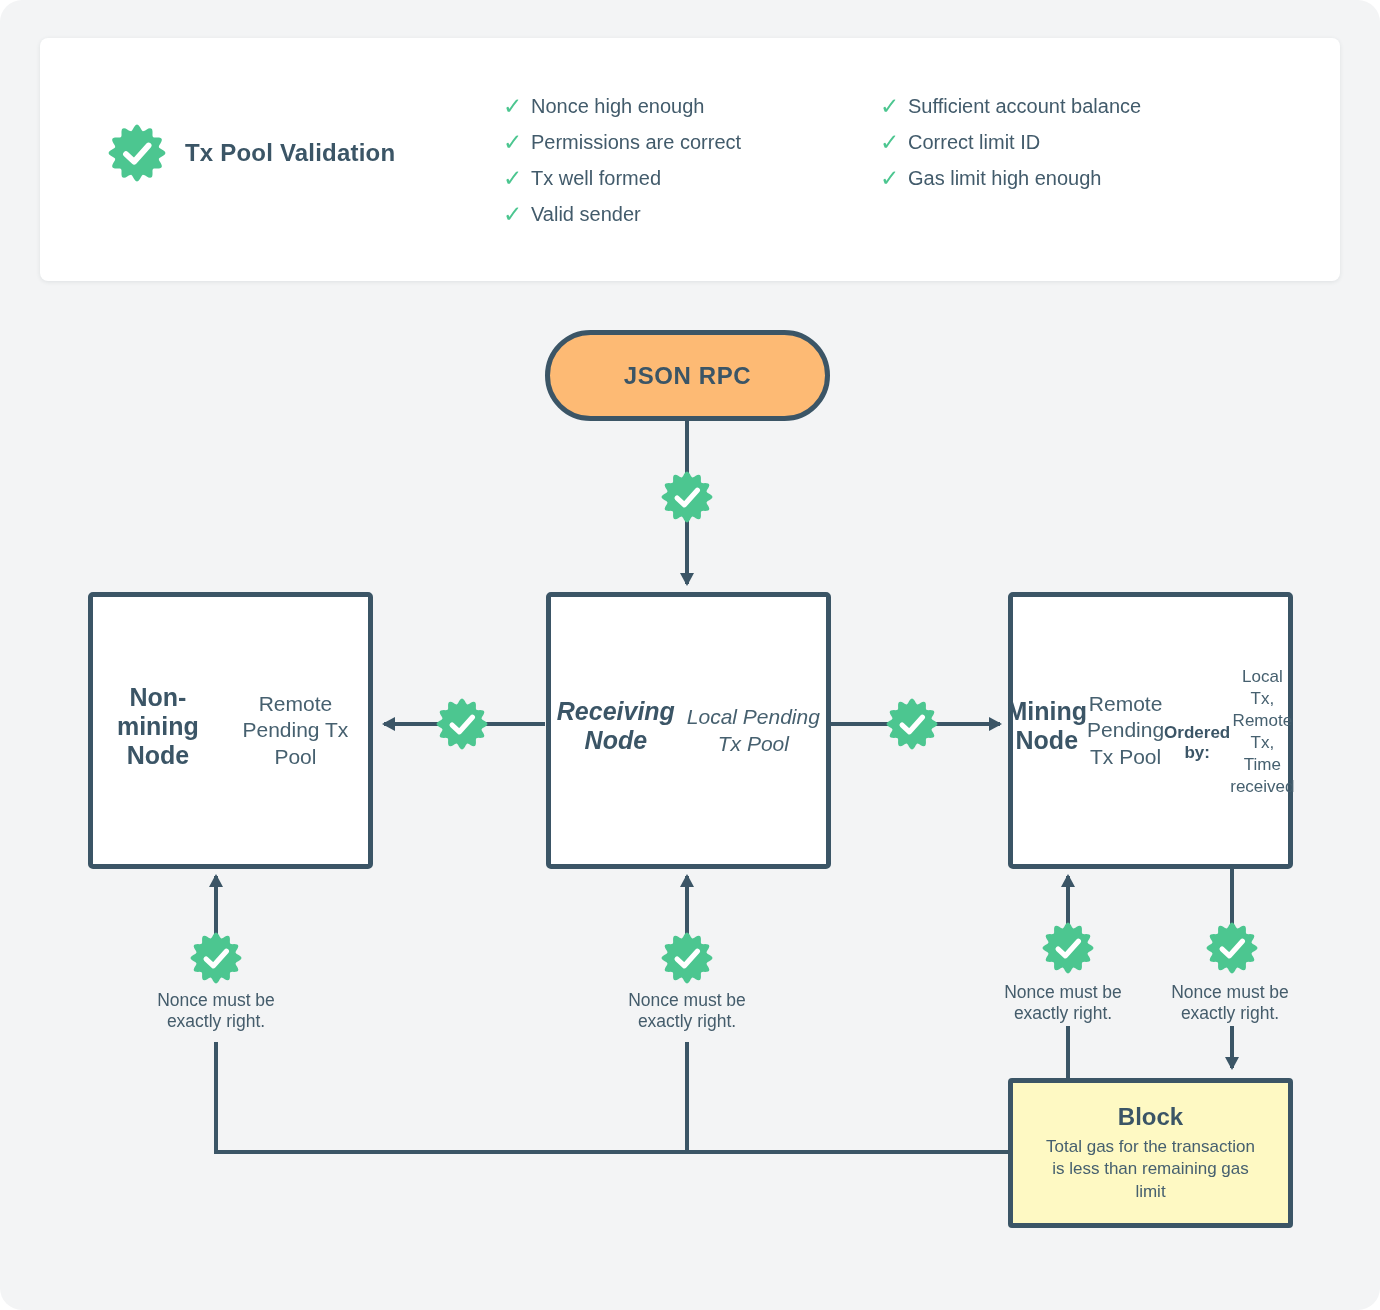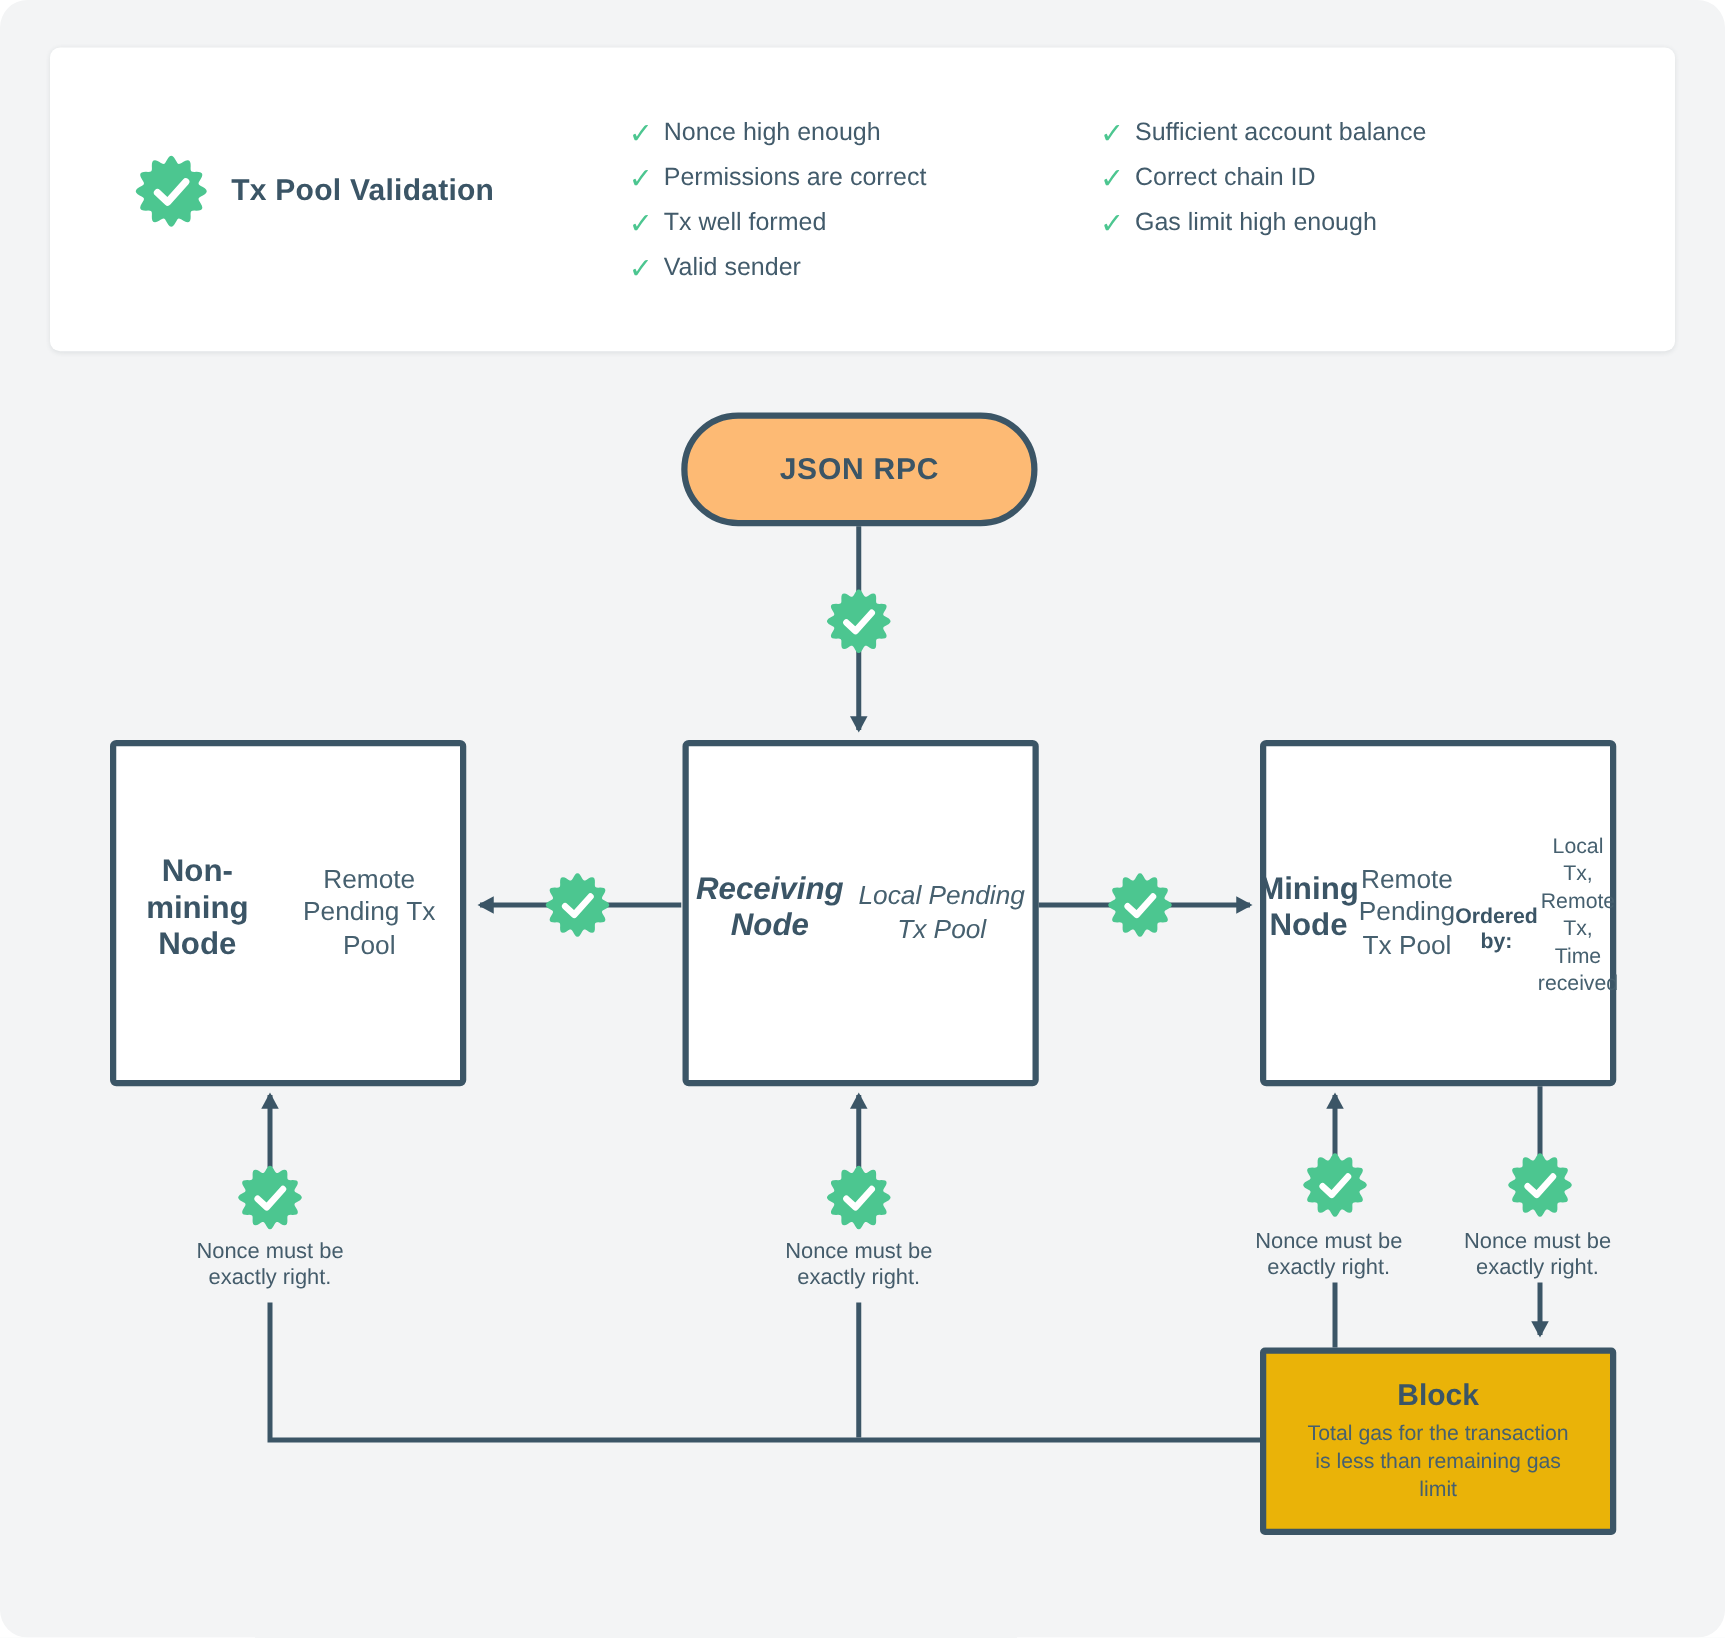--- a/index.html
+++ b/index.html
@@ -51,21 +51,21 @@
   }
   .node.left{left:88px;top:592px;}
   .node.center{left:546px;top:592px;font-style:italic;}
   .node.right{left:1008px;top:592px;}
   .node-title{font-size:25px;font-weight:bold;color:var(--dark);margin-bottom:9px;}
   .node-sub{font-size:21px;color:#46606f;line-height:1.26;max-width:195px;}
   .ordered-label{font-size:17px;font-weight:bold;color:var(--dark);margin-top:24px;}
   .ordered-value{font-size:17px;color:#46606f;line-height:1.3;max-width:185px;margin-top:3px;}
   .block-node{
     position:absolute;left:1008px;top:1078px;width:285px;height:150px;
-    background:#eab308;border:5px solid var(--dark);border-radius:4px;
+    background:#fef9c3;border:5px solid var(--dark);border-radius:4px;
     display:flex;flex-direction:column;align-items:center;justify-content:center;
     text-align:center;z-index:2;
   }
   .block-title{font-size:24px;font-weight:bold;color:var(--dark);margin-bottom:5px;}
   .block-body{font-size:17px;color:#46606f;line-height:1.3;max-width:225px;}
   .seal{position:absolute;width:52px;height:52px;z-index:3;}
   .seal svg,.card-seal svg{width:100%;height:100%;display:block;color:var(--green);}
   .note{
     position:absolute;width:164px;text-align:center;font-size:17.5px;
     color:#445c6b;line-height:1.22;z-index:3;
@@ -112,21 +112,21 @@
       </li>
     </ul>
 
     <ul class="checks col2">
       <li class="check-row">
         <span class="tick">✓</span>
         <span class="check-label">Sufficient account balance</span>
       </li>
       <li class="check-row">
         <span class="tick">✓</span>
-        <span class="check-label">Correct chain ID</span>
+        <span class="check-label">Correct limit ID</span>
       </li>
       <li class="check-row">
         <span class="tick">✓</span>
         <span class="check-label">Gas limit high enough</span>
       </li>
     </ul>
   </div>
 
   <svg class="wires" viewBox="0 0 1380 1310">
     <defs>

